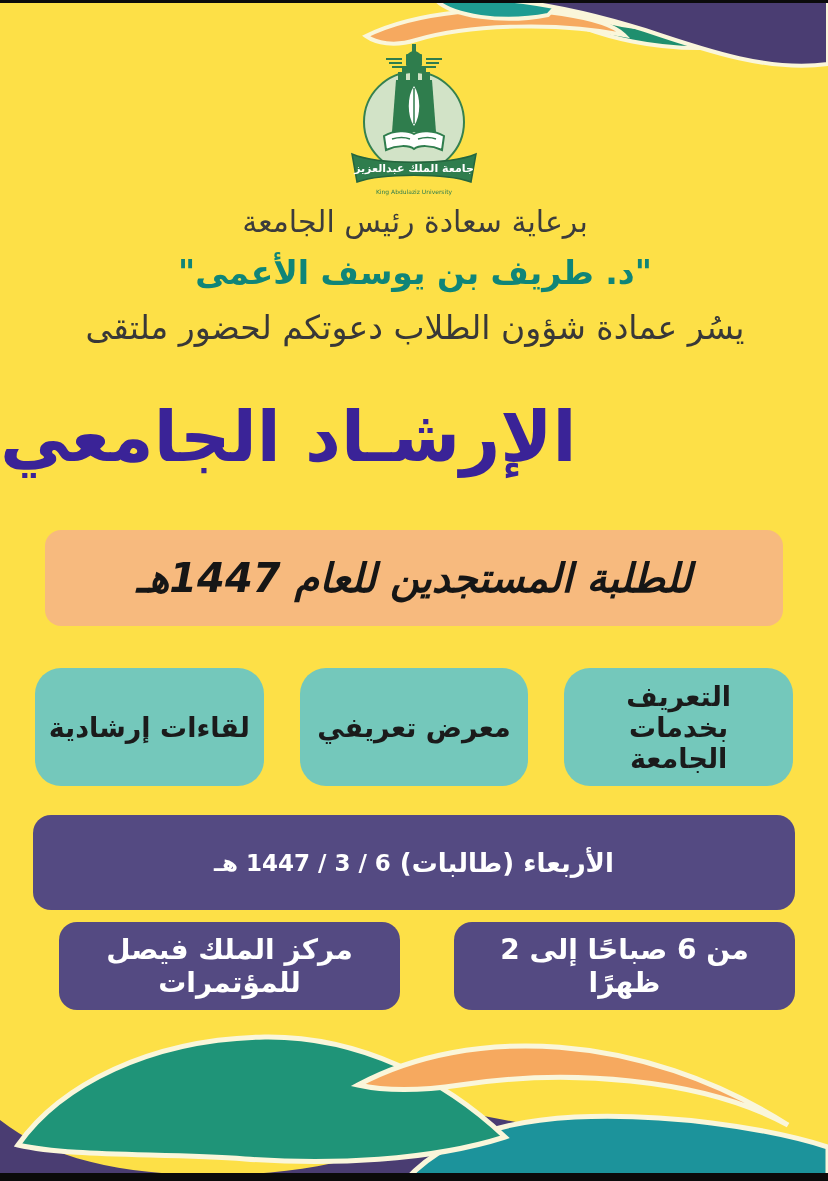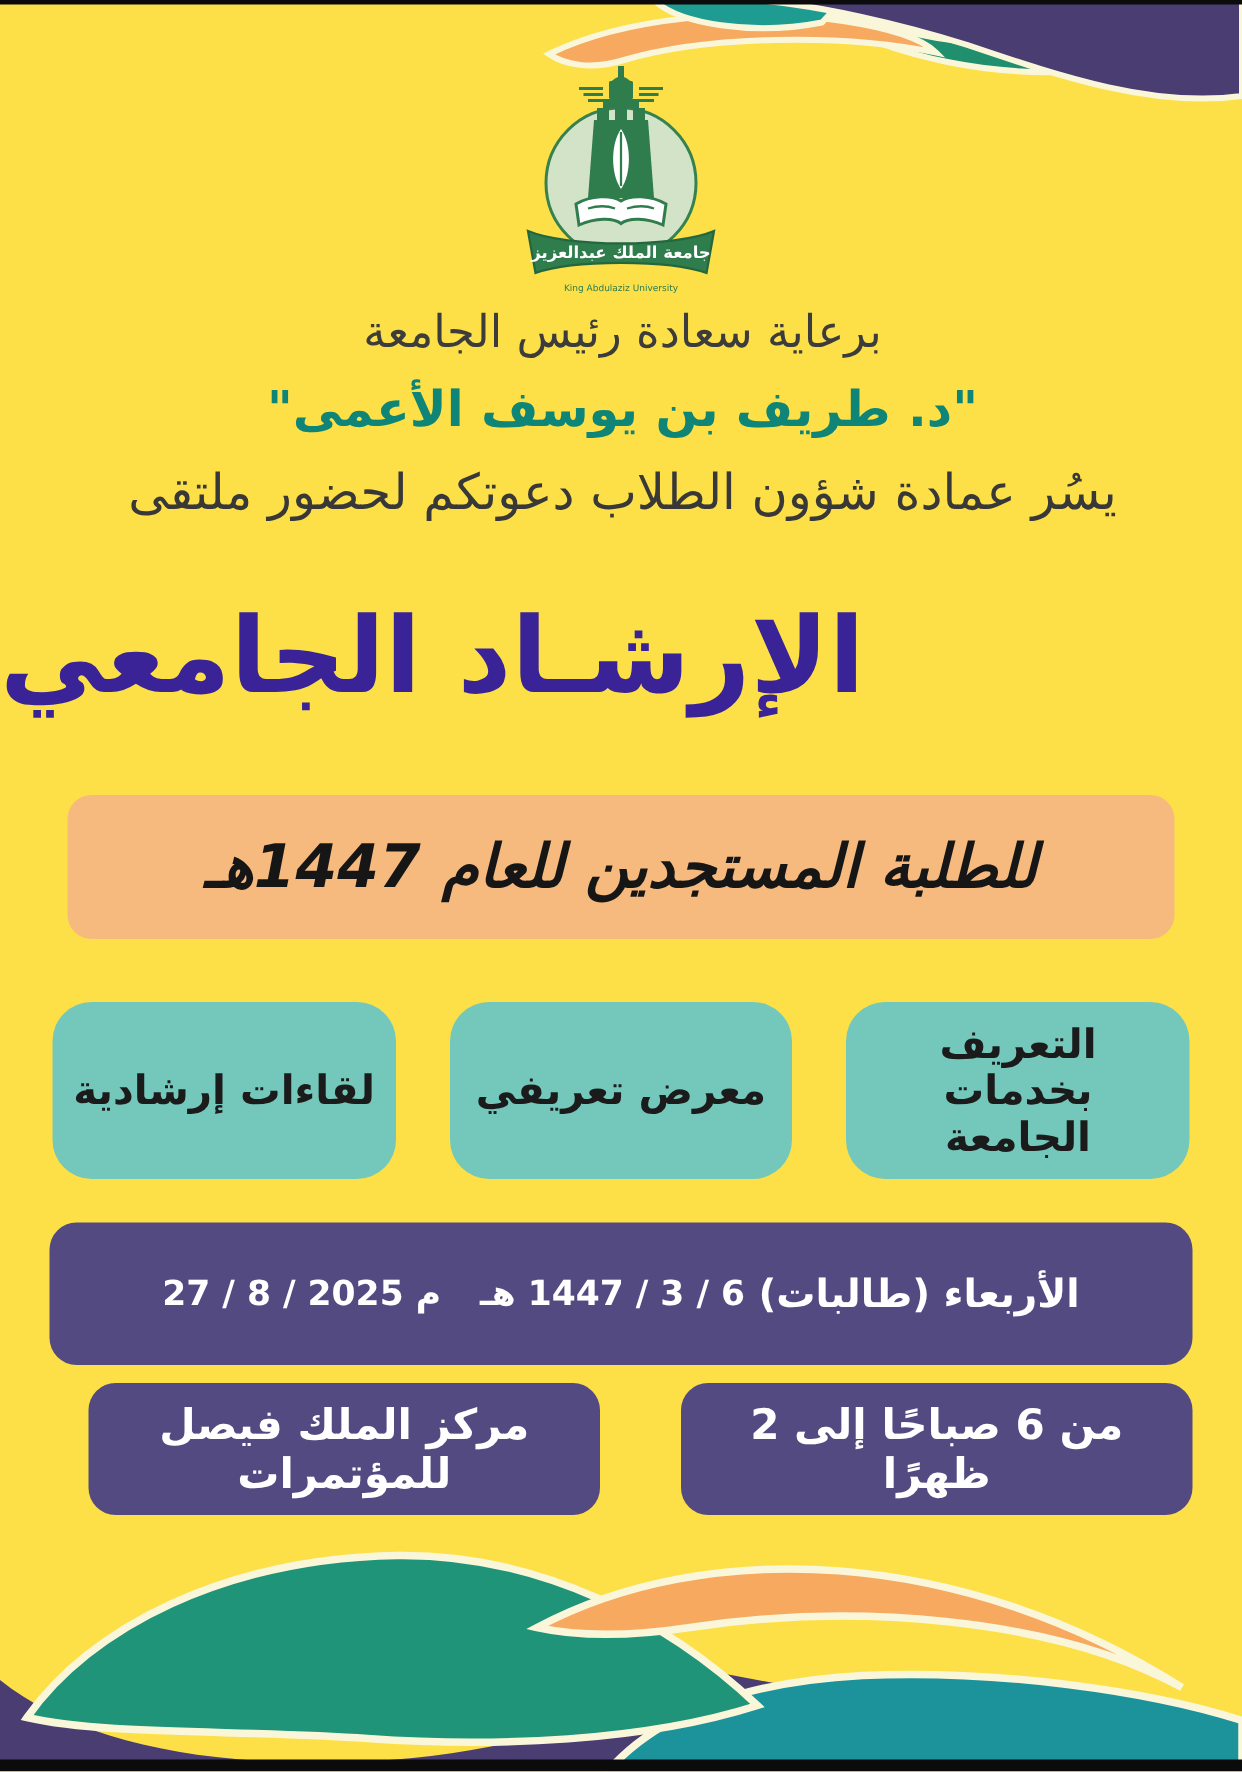--- a/index.html
+++ b/index.html
@@ -117,21 +117,20 @@
     <div class="feature-box">التعريف بخدمات الجامعة</div>
     <div class="feature-box">معرض تعريفي</div>
     <div class="feature-box">لقاءات إرشادية</div>
   </div>
 
   <div class="schedule">
     <div class="sched-box">
       <div class="sched-day">الأربعاء (طالبات)</div>
       <div class="sched-dates">
         <span>6 / 3 / 1447 هـ</span>
-        <span><span>م</span> <span dir="ltr">27 / 8 / 2025</span></span>
       </div>
     </div>
   </div>
 
   <div class="info-row">
     <div class="info-box">من 6 صباحًا إلى 2 ظهرًا</div>
     <div class="info-box">مركز الملك فيصل للمؤتمرات</div>
   </div>
 
   <svg class="waves bottom" height="156" viewBox="0 0 828 156">

